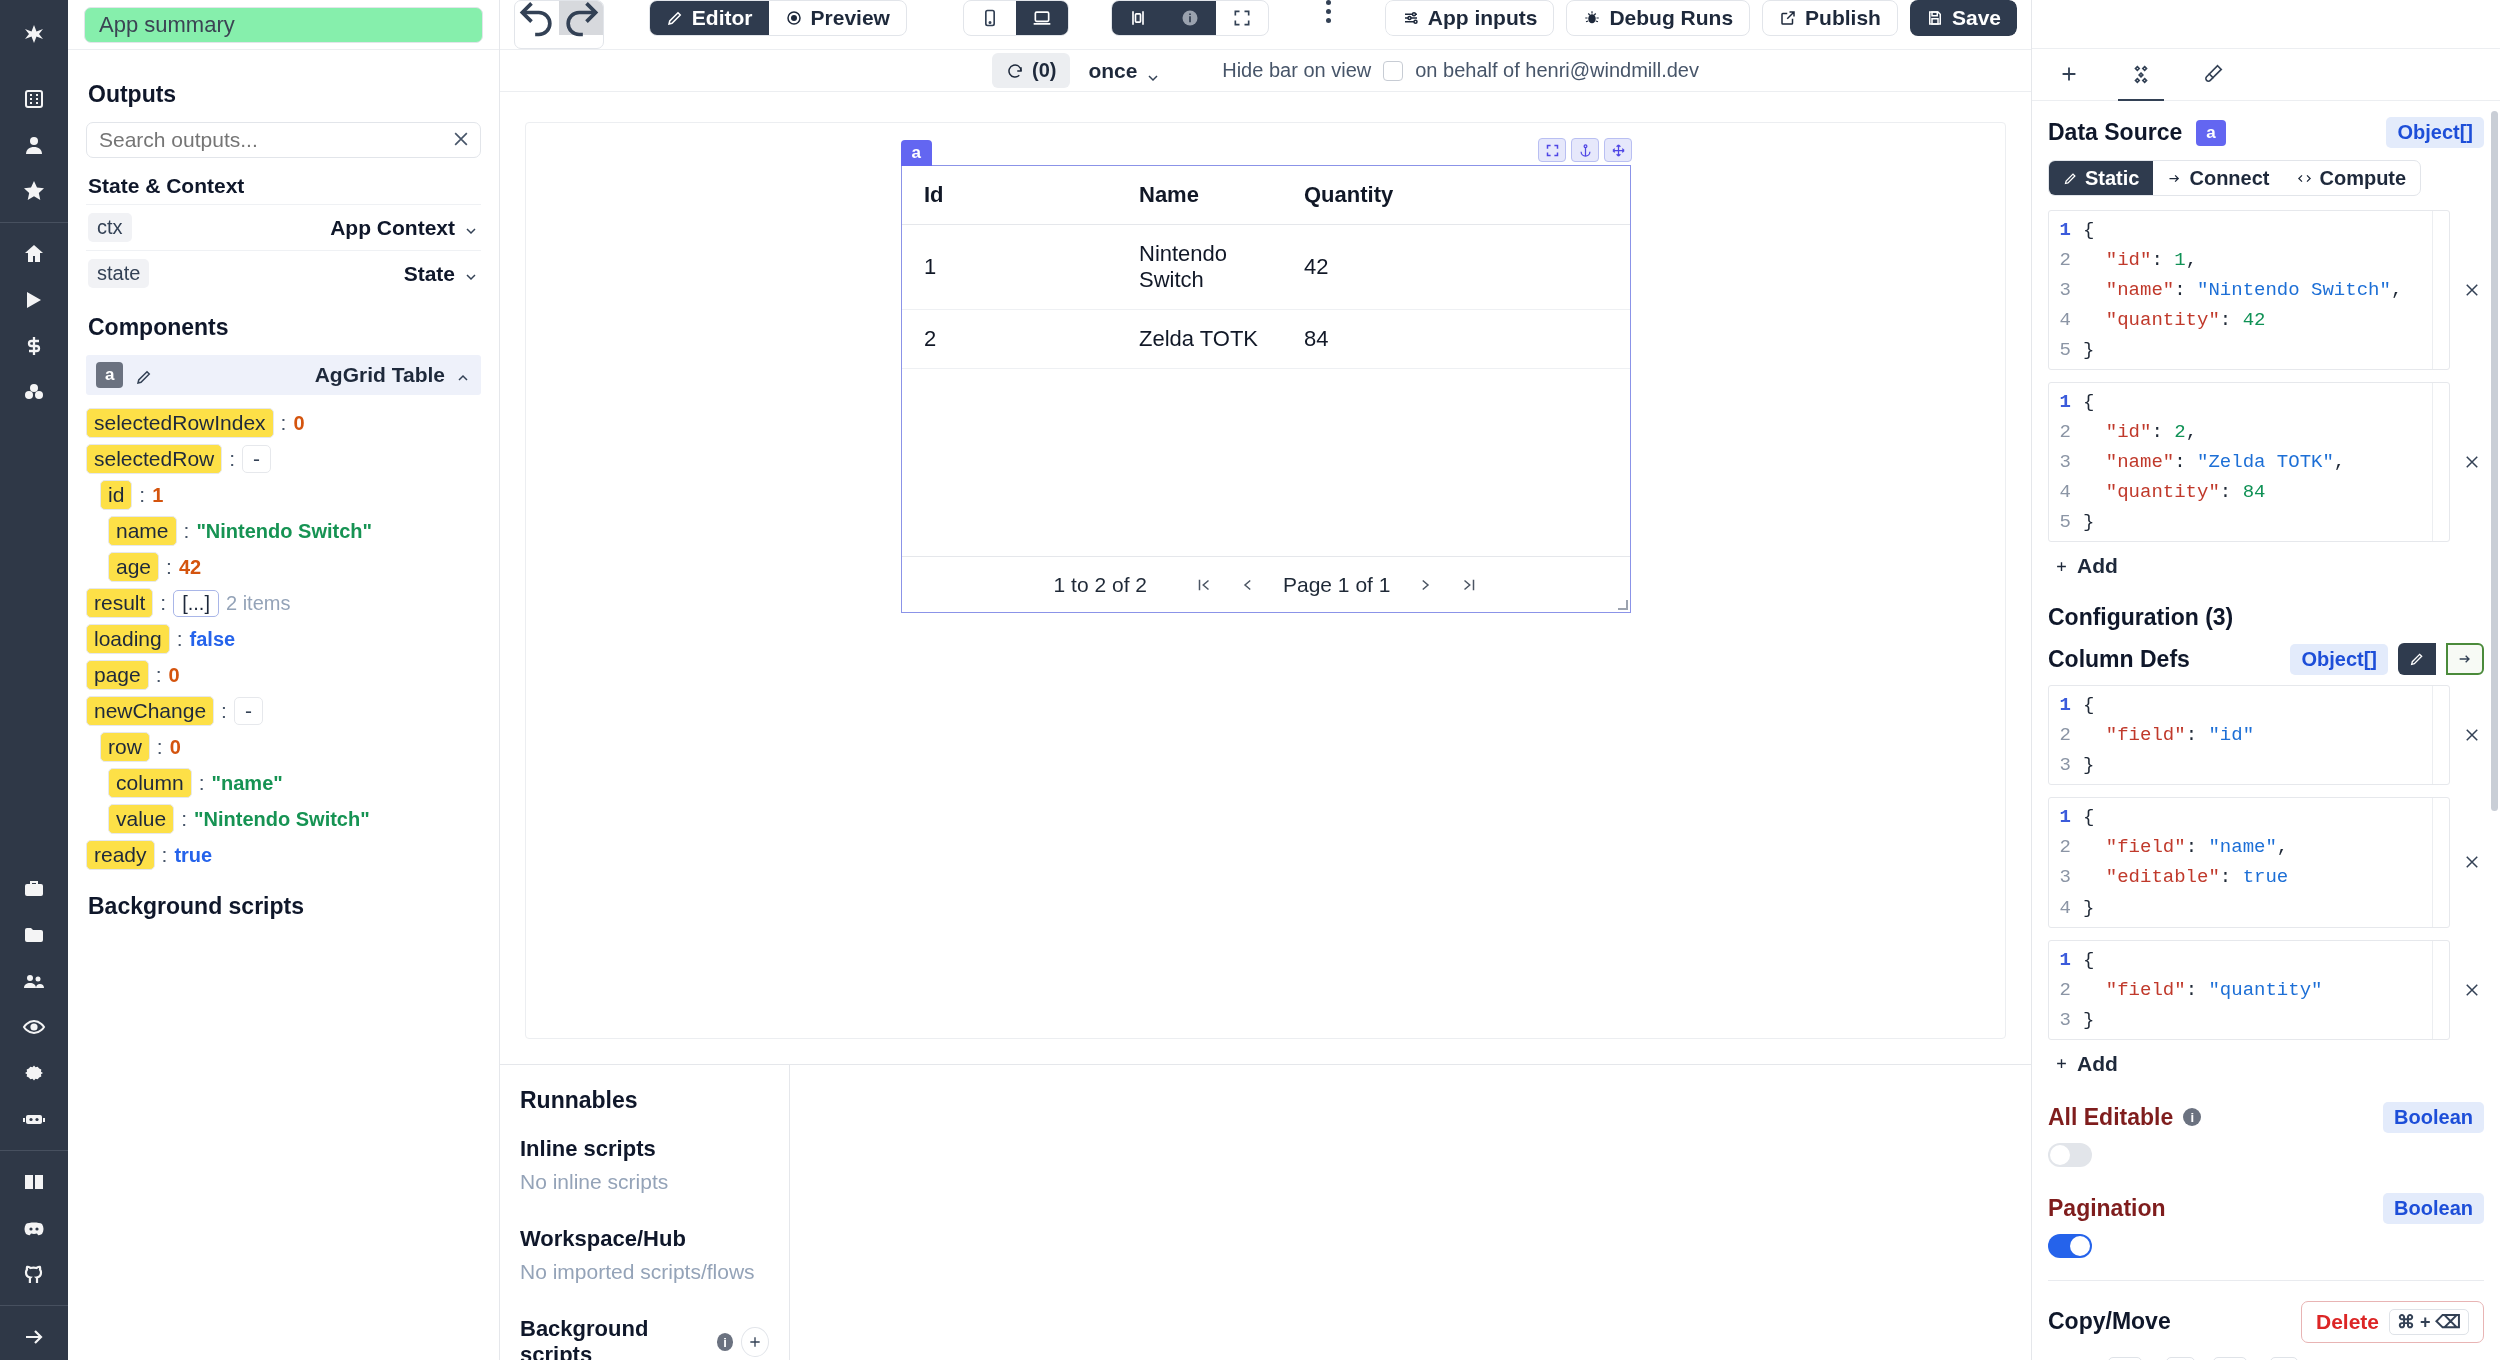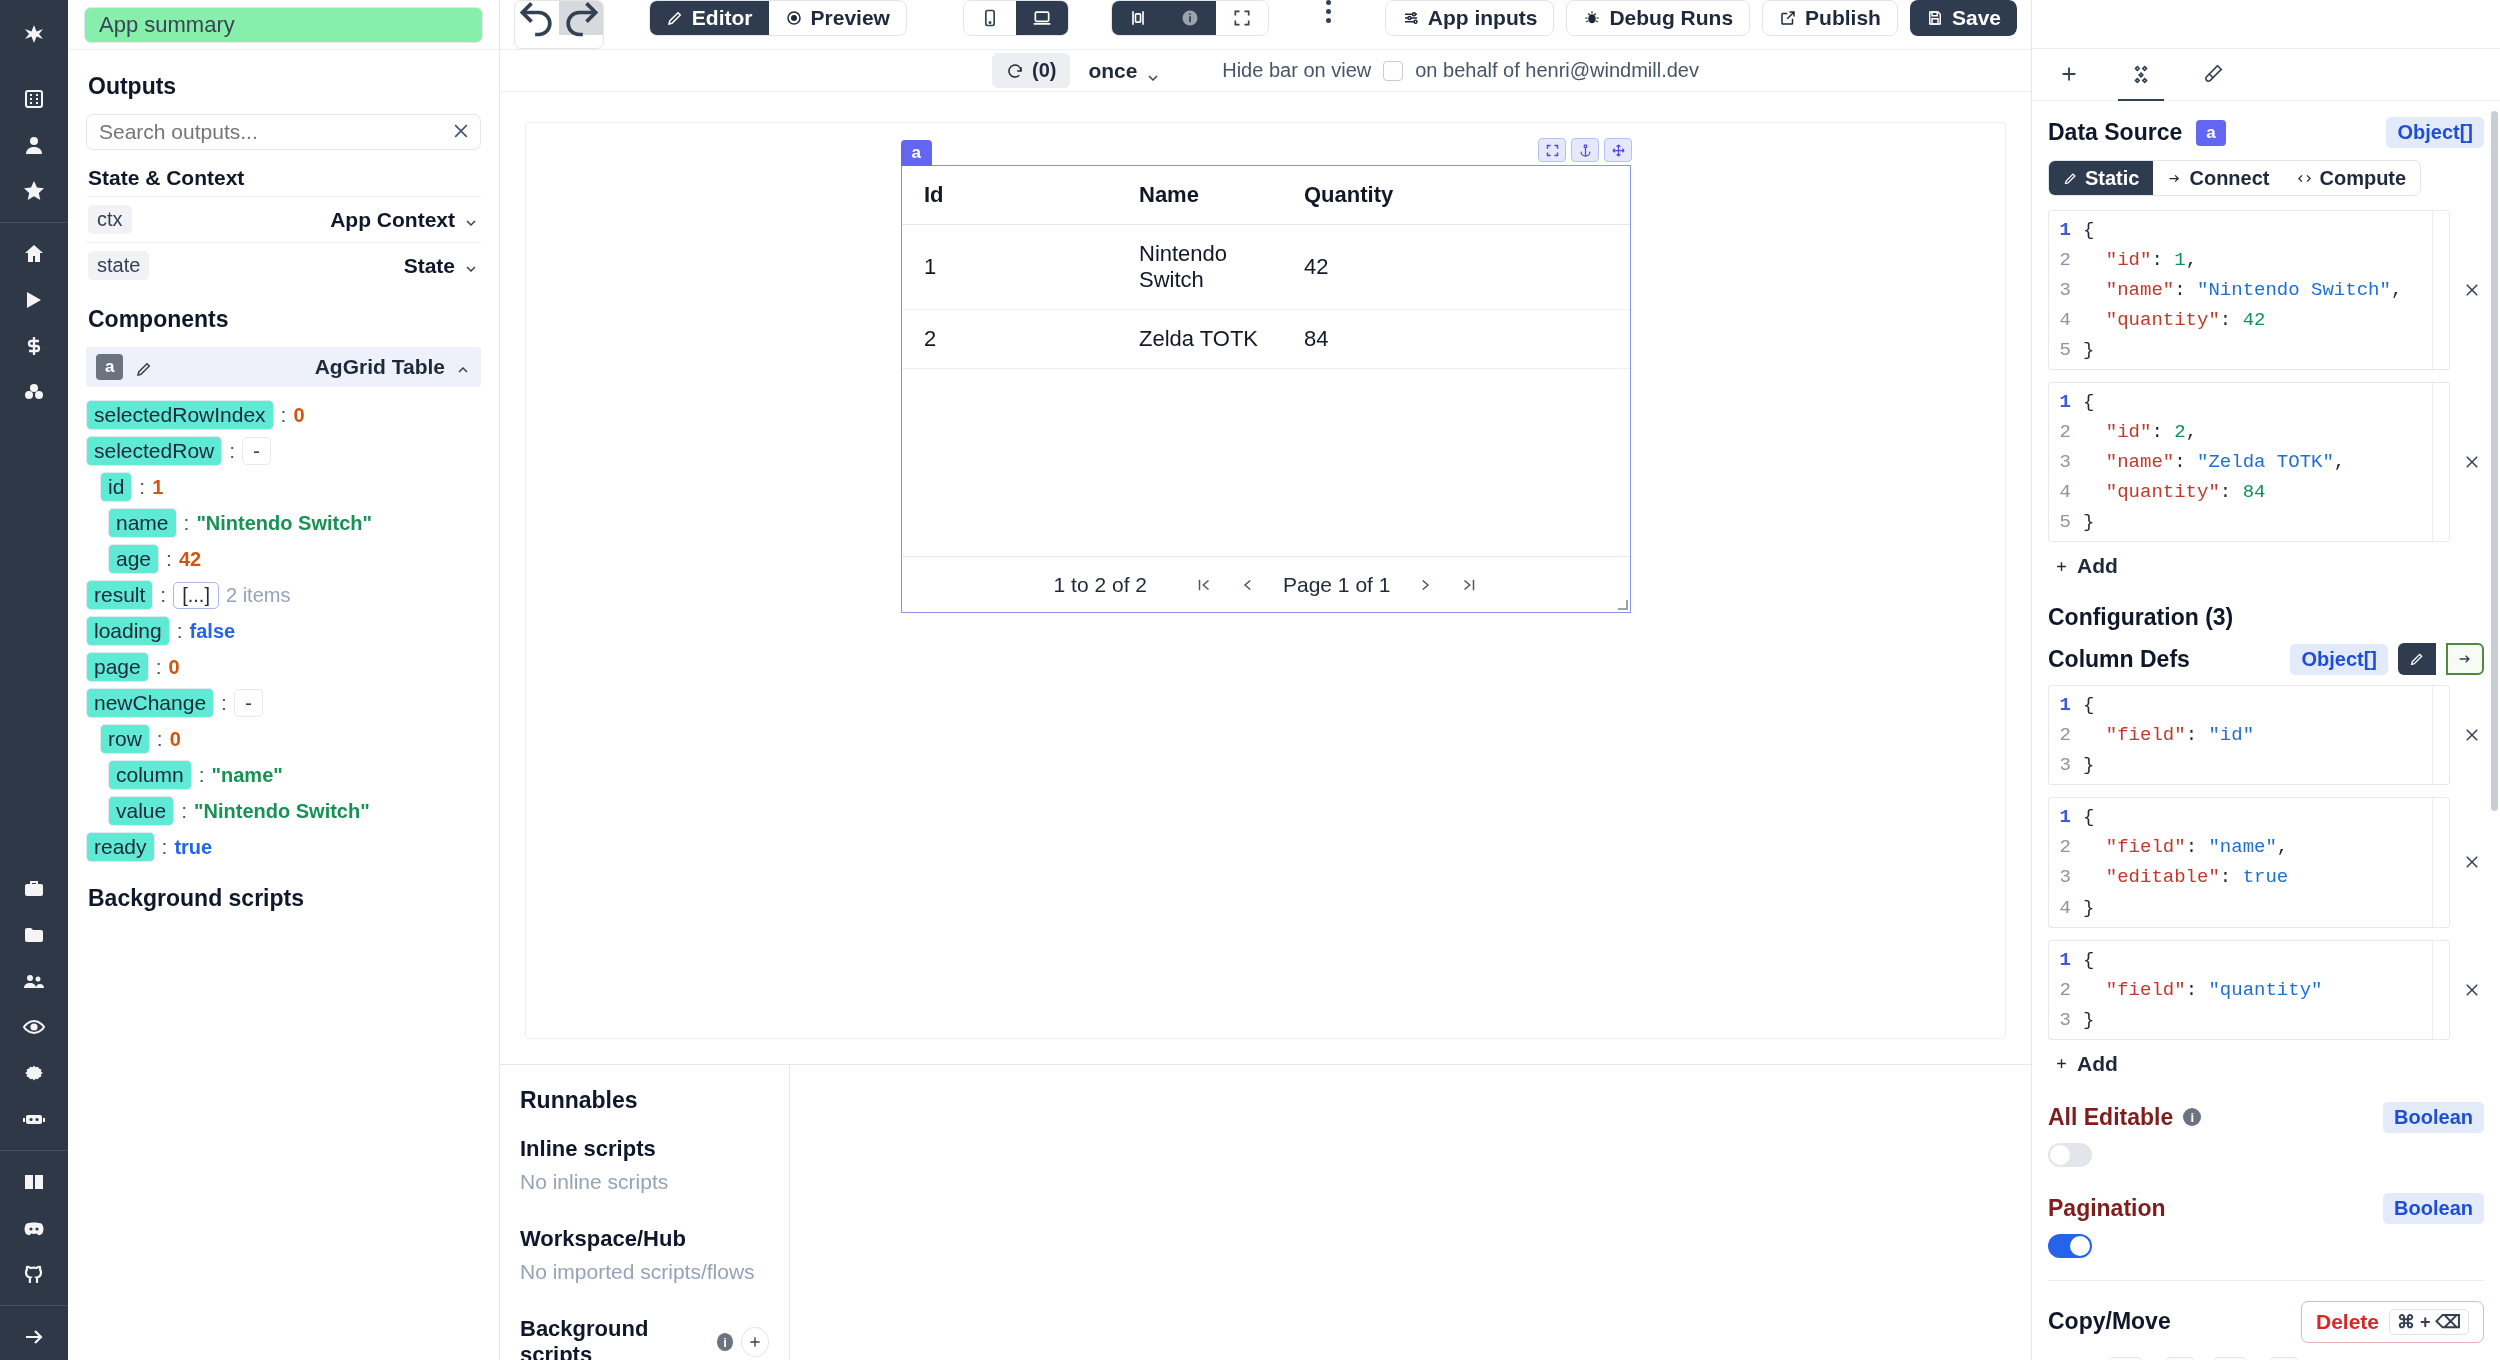--- a/index.html
+++ b/index.html
@@ -35,21 +35,21 @@
   .topbar-left {
     height:50px; display:flex; align-items:center; padding:0 16px;
     border-bottom:1px solid #eceef1;
   }
   .summary-input {
     width:100%; height:36px; border:1px solid #e2e5ea; border-radius:7px;
     padding:0 14px; font-size:22px; color:#3b4453; font-family:inherit;
     background:#86efac; outline:none;
   }
   .outputs-body { padding:12px 18px 0 18px; overflow:hidden; flex:1 1 auto;}
-  .h-sec { font-size:23px; font-weight:bold; color:#0f172a; margin:11px 0 14px 2px;}
+  .h-sec { font-size:23px; font-weight:bold; color:#0f172a; margin:19px 0 14px 2px;}
   .search-wrap { position:relative; margin-bottom:16px; }
   .search-input {
     width:100%; height:36px; border:1px solid #e2e5ea; border-radius:7px;
     padding:0 36px 0 12px; font-size:21px; color:#64748b; font-family:inherit; outline:none;
   }
   .search-x { position:absolute; right:10px; top:7px; width:20px; height:20px; color:#475569; cursor:pointer;}
   .sub-h { font-size:21px; font-weight:bold; color:#0f172a; margin:4px 0 6px 2px;}
   .kv-row {
     display:flex; align-items:center; justify-content:space-between;
     border-top:1px solid #eff1f4; padding:8px 2px; font-size:21px;
@@ -67,21 +67,21 @@
     background:#6b7280; color:#fff; font-size:17px; font-weight:bold;
     padding:3px 9px; border-radius:4px; line-height:1.2;
   }
   .pencil { width:18px; height:18px; color:#334155;}
   .comp-head-r { display:flex; align-items:center; gap:10px; font-weight:bold; font-size:21px;}
 
   .out-list { padding:10px 0 0 0;}
   .out-item { display:flex; align-items:center; gap:7px; padding:3px 0; font-size:21px;}
   .k-box {
     border:1px solid #e6e8ec; border-radius:5px; padding:2px 7px;
-    color:#1e293b; background:#5eead4; font-size:21px;
+    color:#1e293b; background:#fde047; font-size:21px;
   }
   .colon { color:#475569;}
   .v-num { color:#d4540e; font-weight:bold; font-size:20px;}
   .v-str { color:#169353; font-weight:bold; font-size:20px;}
   .v-bool { color:#2563eb; font-weight:bold; font-size:20px;}
   .v-dash { border:1px solid #e6e8ec; border-radius:5px; padding:1px 10px; color:#334155;}
   .v-arr { border:1px solid #a9b6e8; border-radius:5px; padding:1px 8px; color:#1e293b; font-size:20px;}
   .muted { color:#94a3b8; font-size:20px;}
   .ind1 { padding-left:14px;}
   .ind2 { padding-left:22px;}

